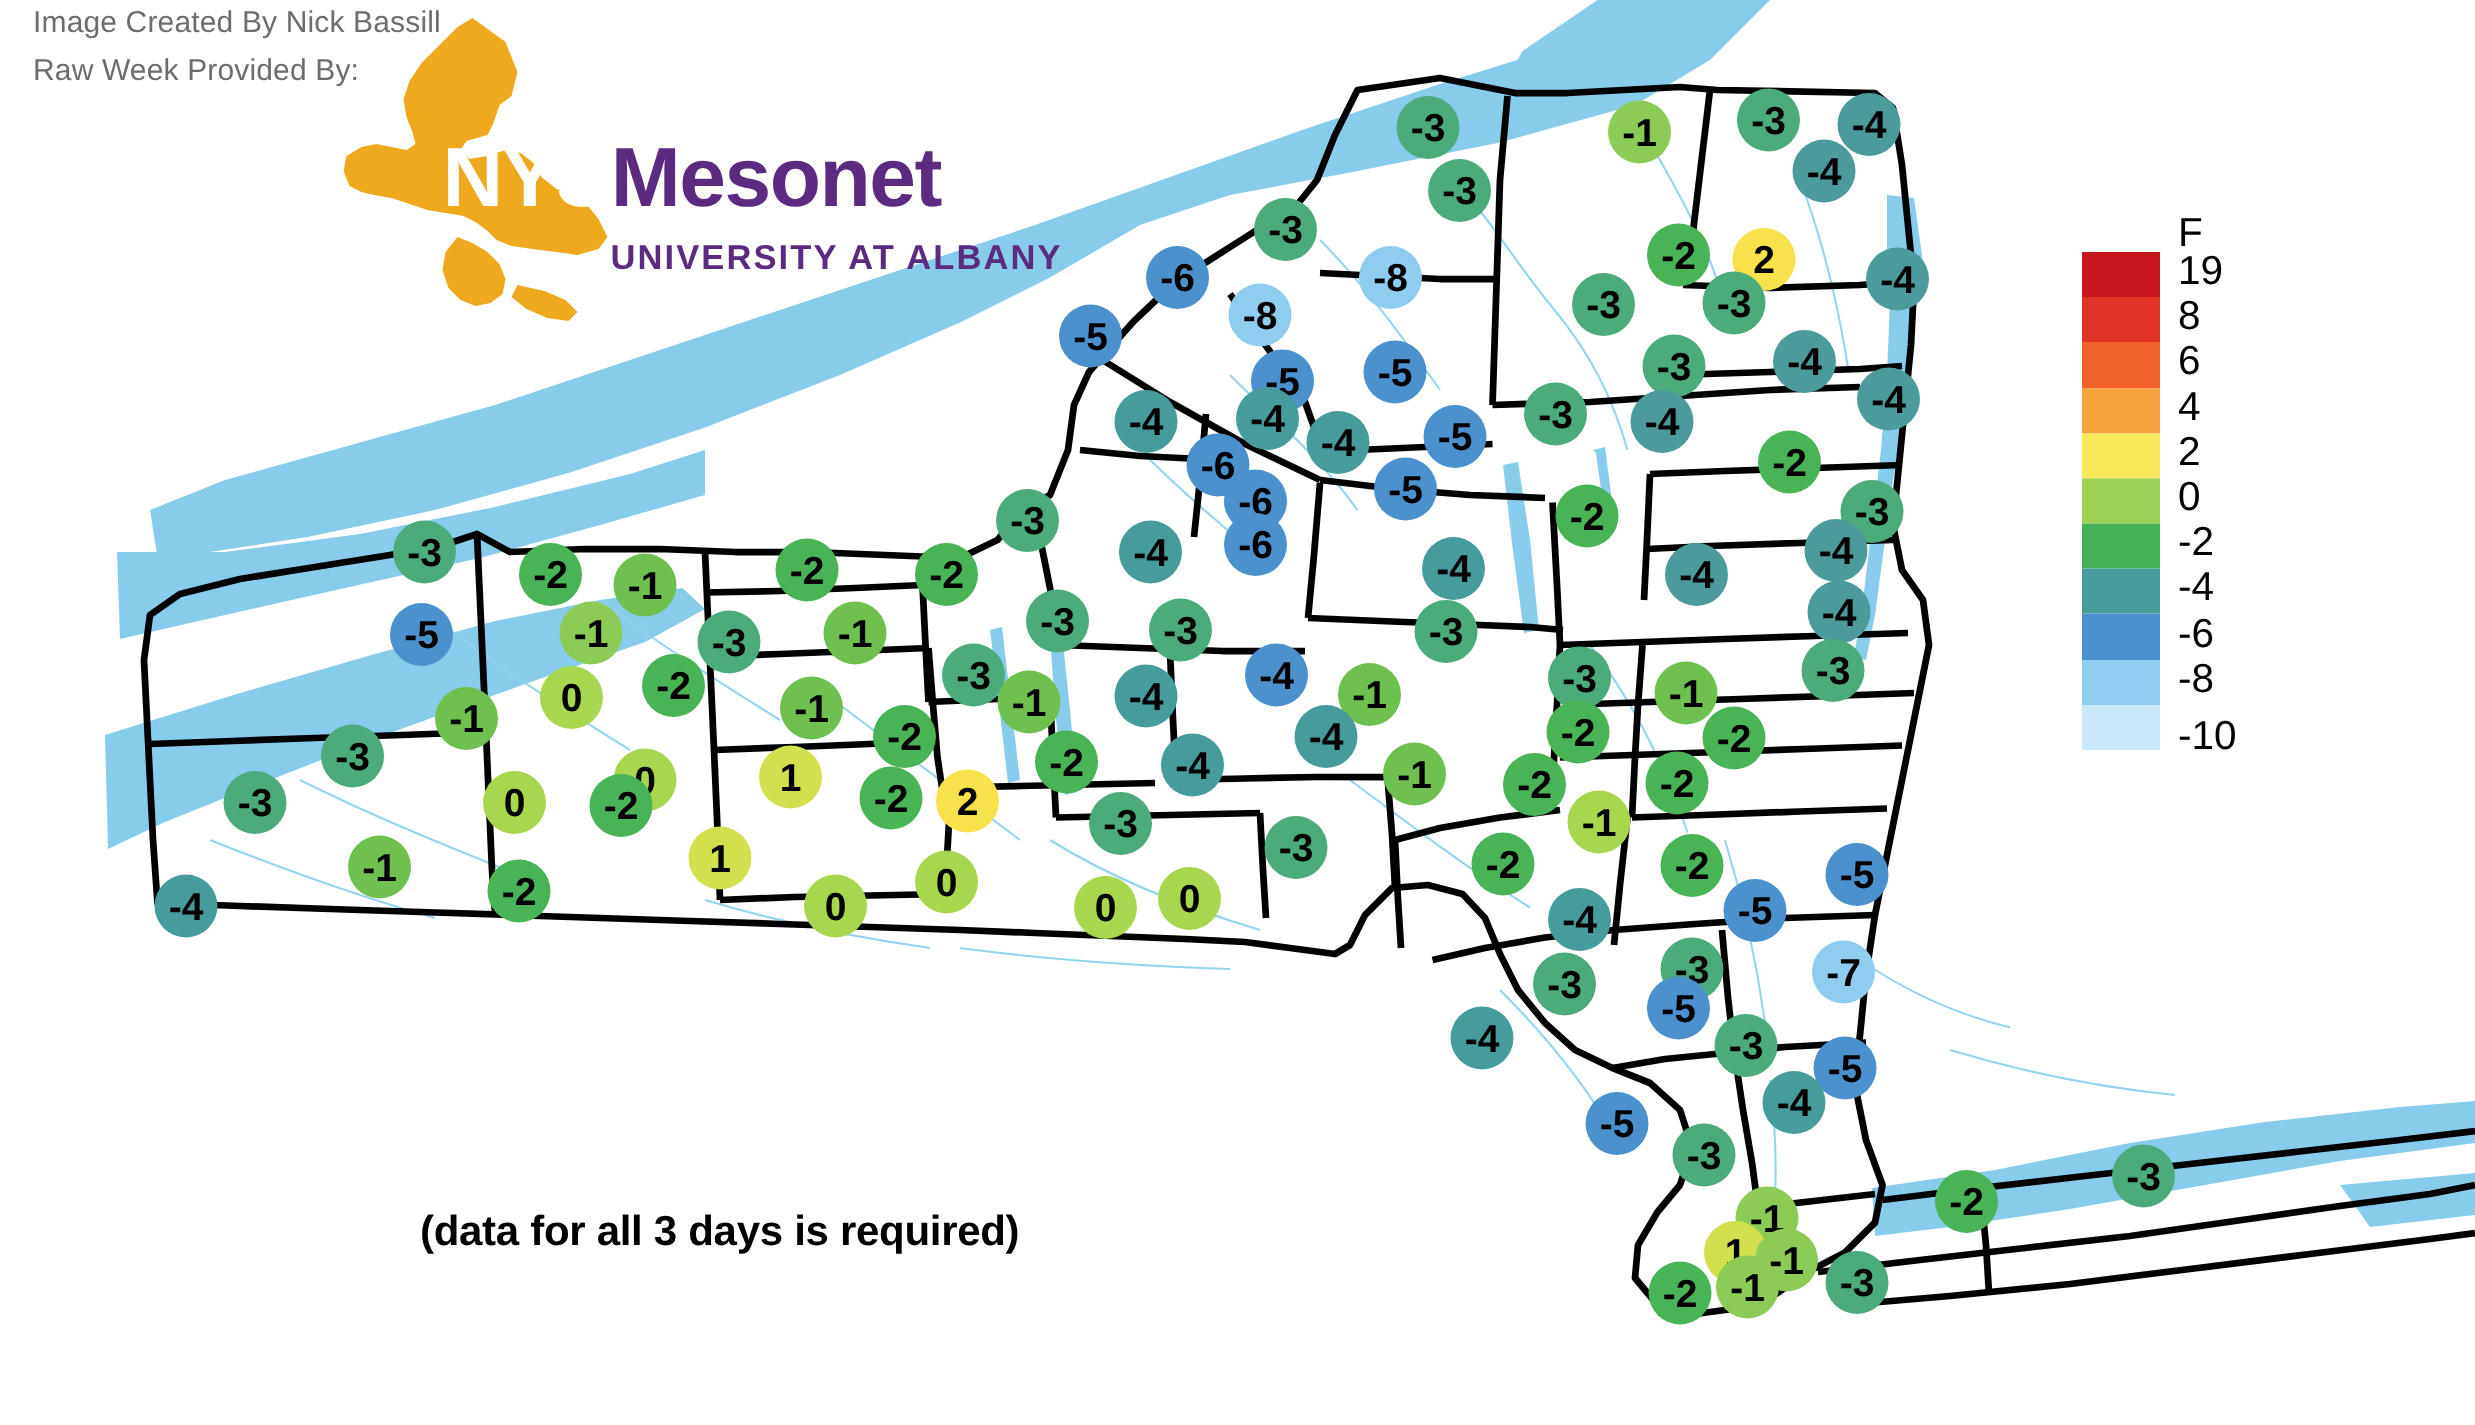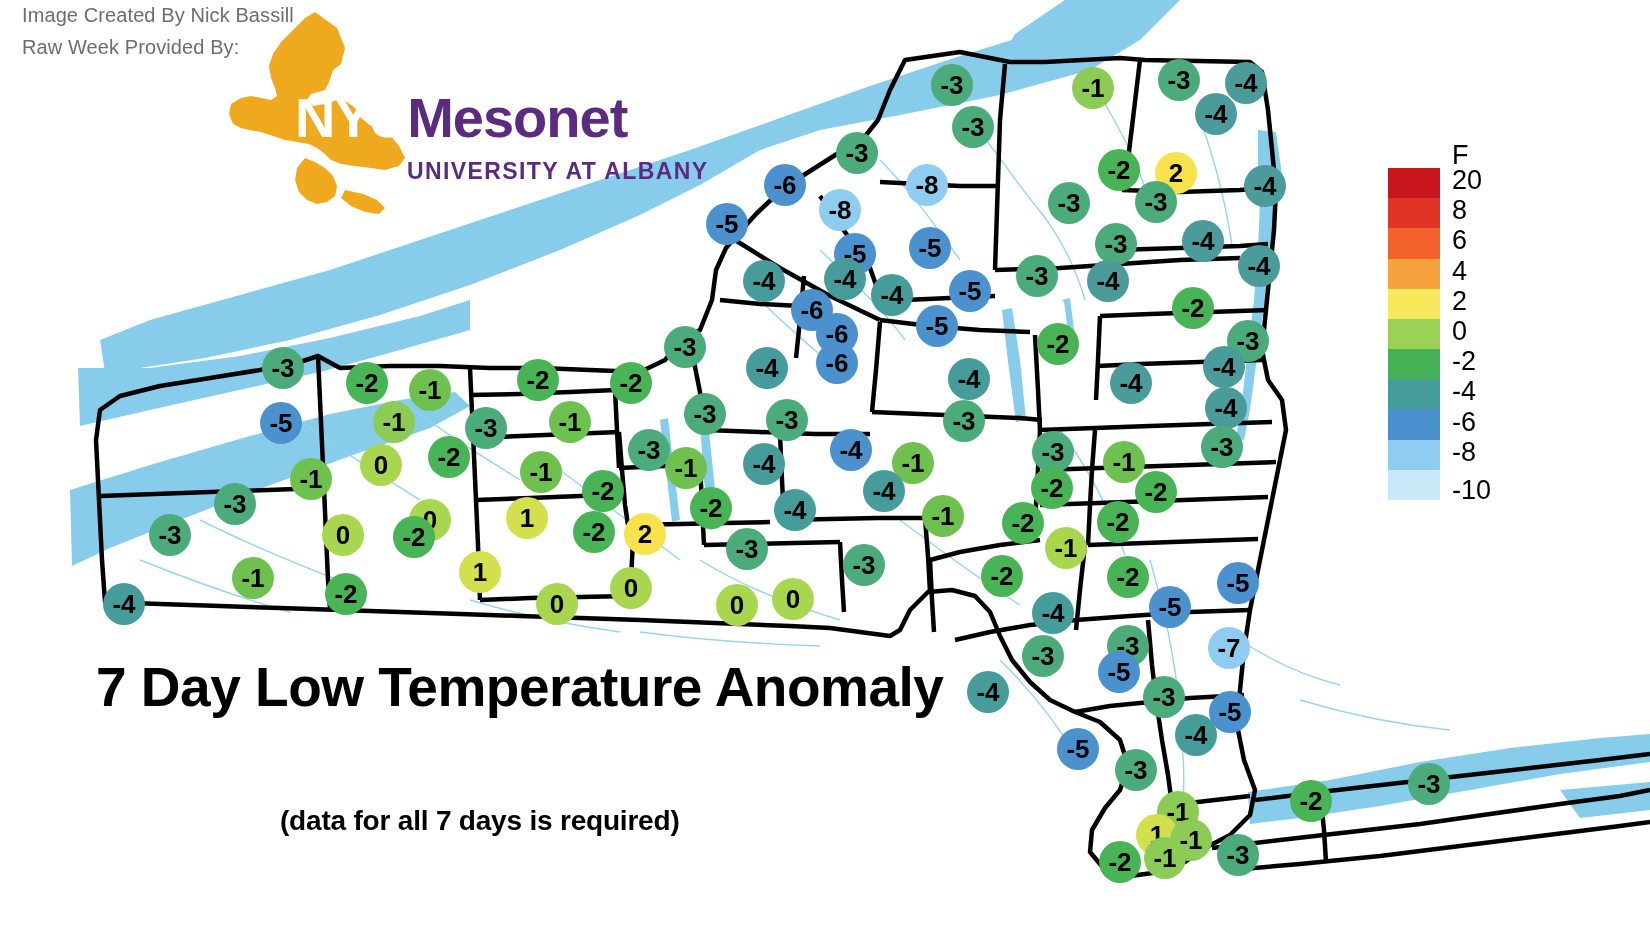--- a/index.html
+++ b/index.html
@@ -610,39 +610,38 @@
         <span>-3</span>
       </div>
       <div class="station" style="left: 1311px; top: 801px; background: rgb(73, 180, 85);">
         <span>-2</span>
       </div>
       <div class="station" style="left: 1429px; top: 784px; background: rgb(75, 171, 122);">
         <span>-3</span>
       </div>
     </div>
 
-  <div class="map-title" id="title-main">7 Day Low Temperature Anomaly</div>
-  <div class="map-title" id="title-note">(data for all 7 days is required)</div>
+  <div class="map-title" id="title-note">(data for all 3 days is required)</div>
 
   <div id="cb-unit">F</div>
   <div id="colorbar-wrap">
       <div class="cb-cell" style="background: rgb(200, 22, 29);"></div>
       <div class="cb-cell" style="background: rgb(224, 52, 39);"></div>
       <div class="cb-cell" style="background: rgb(242, 98, 42);"></div>
       <div class="cb-cell" style="background: rgb(246, 163, 62);"></div>
       <div class="cb-cell" style="background: rgb(248, 232, 92);"></div>
       <div class="cb-cell" style="background: rgb(155, 209, 84);"></div>
       <div class="cb-cell" style="background: rgb(69, 179, 85);"></div>
       <div class="cb-cell" style="background: rgb(70, 155, 155);"></div>
       <div class="cb-cell" style="background: rgb(74, 145, 206);"></div>
       <div class="cb-cell" style="background: rgb(142, 205, 239);"></div>
       <div class="cb-cell" style="background: rgb(201, 232, 248);"></div>
     </div>
   <div id="cb-ticks-layer">
-      <div class="cb-tick" style="top: 167.091px;">20</div>
+      <div class="cb-tick" style="top: 167.091px;">19</div>
       <div class="cb-tick" style="top: 197.273px;">8</div>
       <div class="cb-tick" style="top: 227.455px;">6</div>
       <div class="cb-tick" style="top: 257.636px;">4</div>
       <div class="cb-tick" style="top: 287.818px;">2</div>
       <div class="cb-tick" style="top: 318px;">0</div>
       <div class="cb-tick" style="top: 348.182px;">-2</div>
       <div class="cb-tick" style="top: 378.364px;">-4</div>
       <div class="cb-tick" style="top: 408.545px;">-6</div>
       <div class="cb-tick" style="top: 438.727px;">-8</div>
       <div class="cb-tick" style="top: 477px;">-10</div>

